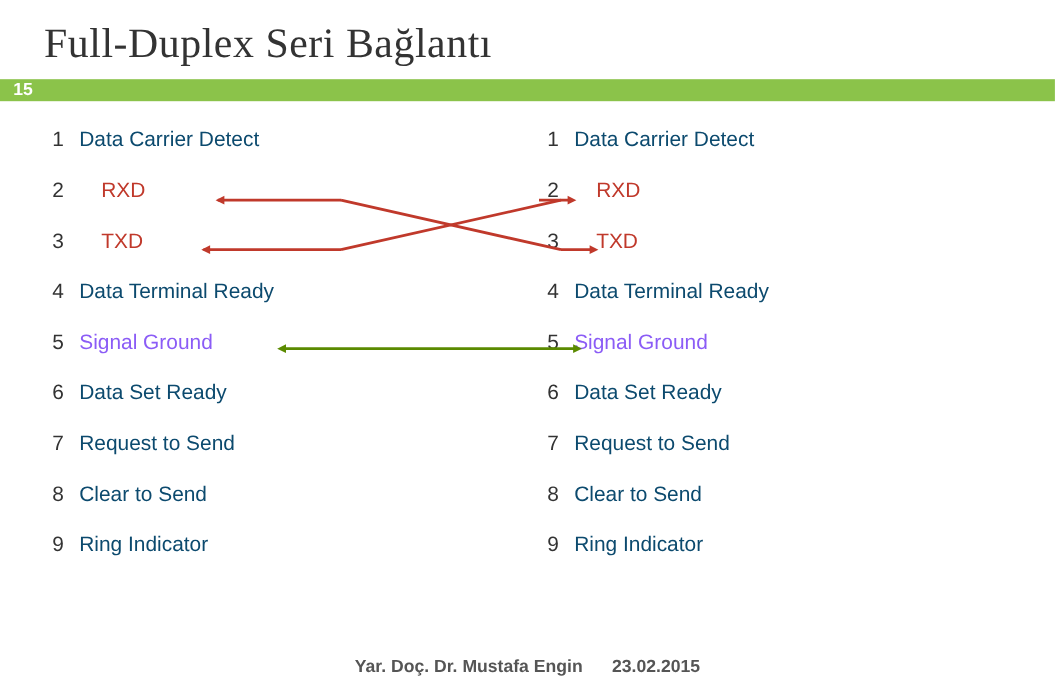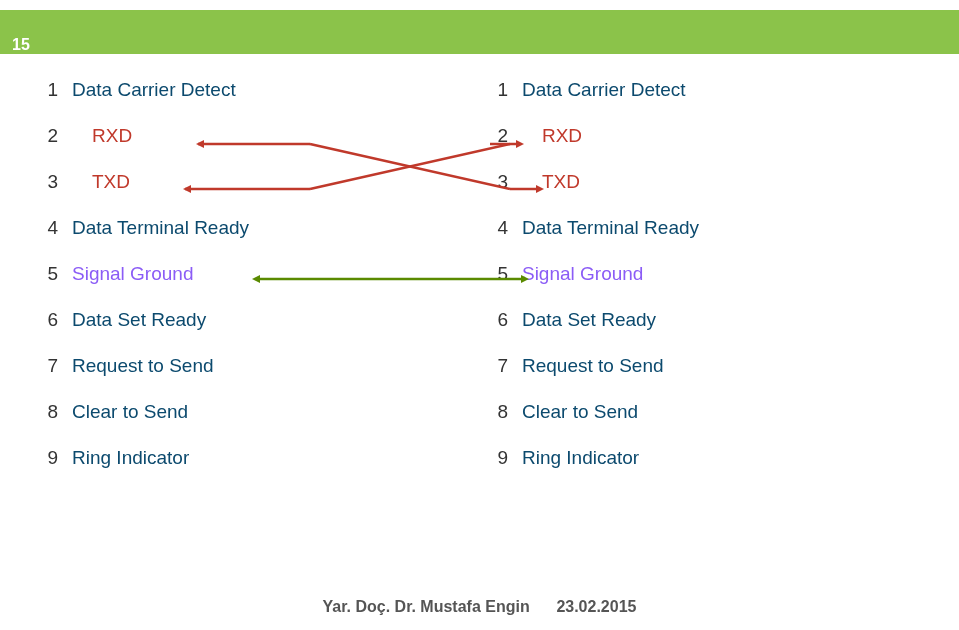--- a/index.html
+++ b/index.html
@@ -20,23 +20,23 @@
       font-size: 38px;
       color: #333;
       font-weight: normal;
       letter-spacing: 0.5px;
     }
 
     
     .slide-bar {
       margin-top: 10px;
       background: #8bc34a;
-      height: 44px;
-      display: flex;
-      align-items: flex-end;
+      height: 20px;
+      display: flex;
+      align-items: center;
       padding-left: 12px;
     }
     .slide-number {
       color: #fff;
       font-size: 16px;
       font-weight: bold;
       font-family: Arial, sans-serif;
     }
 
     
@@ -114,20 +114,23 @@
     .columns-container {
       display: flex;
       width: 100%;
       position: relative;
     }
   </style>
 </head>
 <body>
 
 <div>
+  <div class="header">
+    <h1 class="page-title">Full-Duplex Seri Bağlantı</h1>
+  </div>
   <div class="slide-bar">
     <span class="slide-number">15</span>
   </div>
 </div>
 
 <div class="content-wrapper">
   <div class="columns-container">
 
     <div class="col-left">
       <ul class="pin-list">

